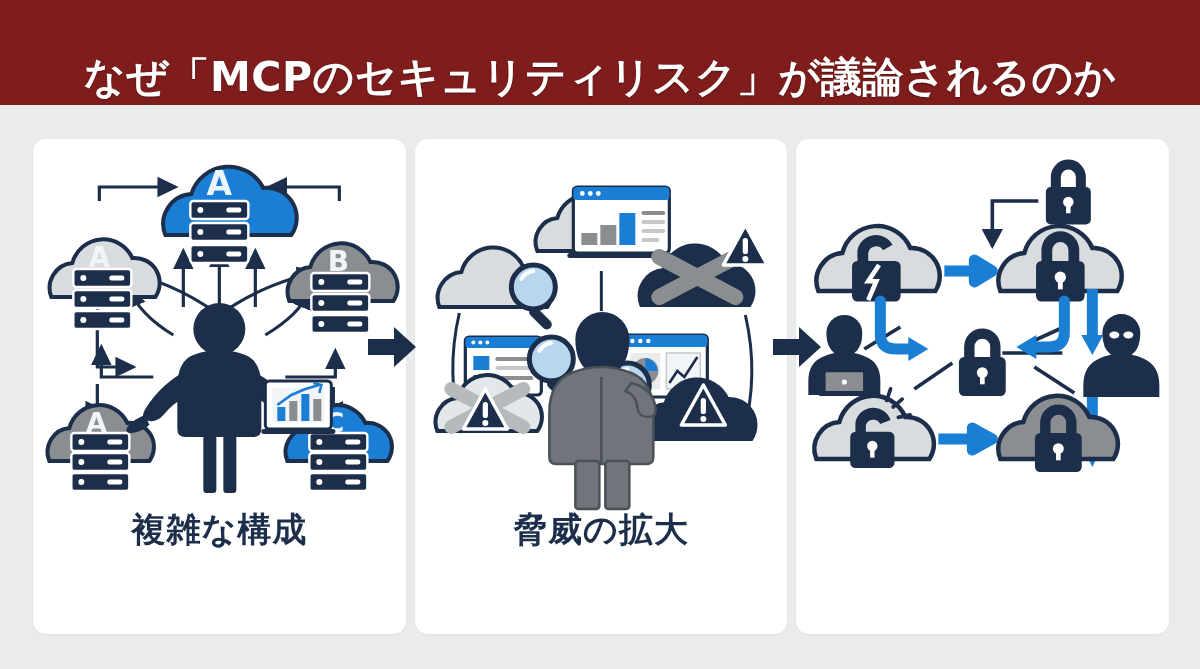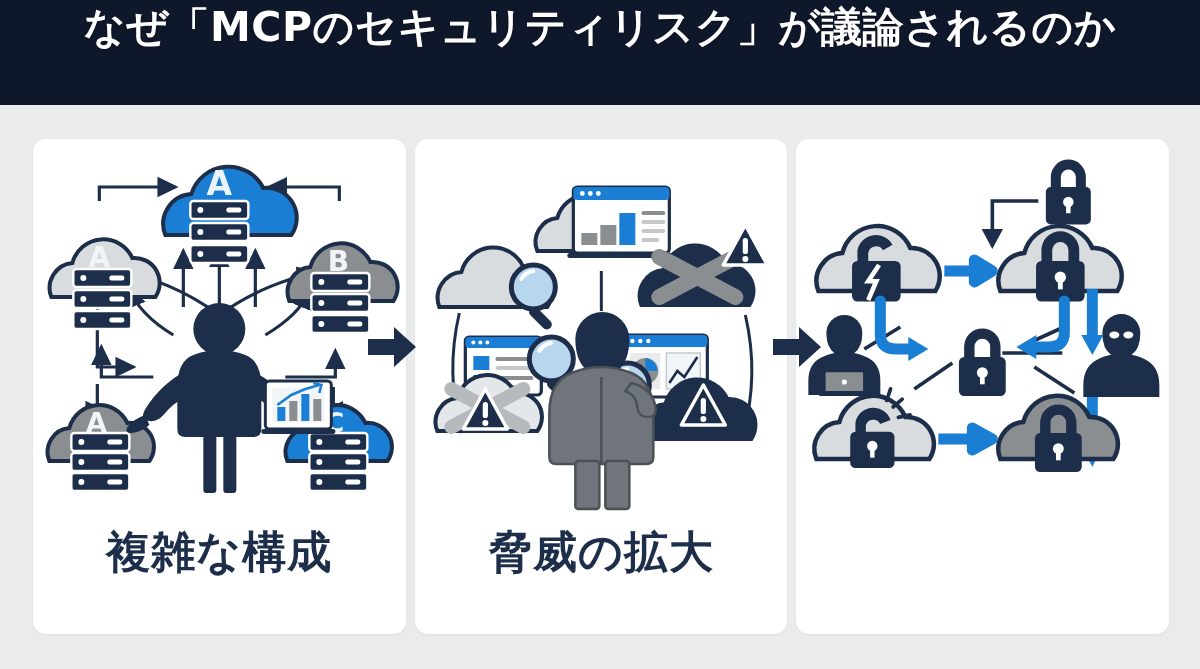--- a/index.html
+++ b/index.html
@@ -7,22 +7,22 @@
     width: 1200px; height: 669px;
     background: #e8eaec;
     font-family: "DejaVu Sans", "Liberation Sans", sans-serif;
     overflow: hidden;
   }
   .page { position: relative; width: 1200px; height: 669px; background: #e9ebed; }
 
   
   .header {
     position: absolute; left: 0; top: 0; width: 1200px; height: 105px;
-    background: #0f172a;
-    display: flex; align-items: flex-start; justify-content: center;
+    background: #7f1d1d;
+    display: flex; align-items: flex-end; justify-content: center;
   }
   .header-title {
     color: #ffffff;
     font-size: 41px;
     font-weight: 700;
     letter-spacing: 0.5px;
     white-space: nowrap;
     text-shadow: 0 1px 2px rgba(0,0,0,0.35);
   }
 
@@ -36,24 +36,24 @@
     position: relative;
     flex: 1 1 0;
     background: #ffffff;
     border-radius: 13px;
     overflow: hidden;
     box-shadow: 0 1px 3px rgba(0,0,0,0.05);
   }
   .card-art { position: absolute; left: 0; top: 0; width: 100%; height: 372px; }
   .card-art svg { width: 100%; height: 100%; display: block; }
   .card-caption {
-    position: absolute; left: 0; top: 384px; width: 100%;
+    position: absolute; left: 0; top: 368px; width: 100%;
     text-align: center;
     color: #1c2e4a;
-    font-size: 44px;
+    font-size: 34px;
     font-weight: 700;
     letter-spacing: 1px;
   }
 
   
   .connector {
     position: absolute;
     width: 52px; height: 46px;
     top: 324px;
     z-index: 5;

